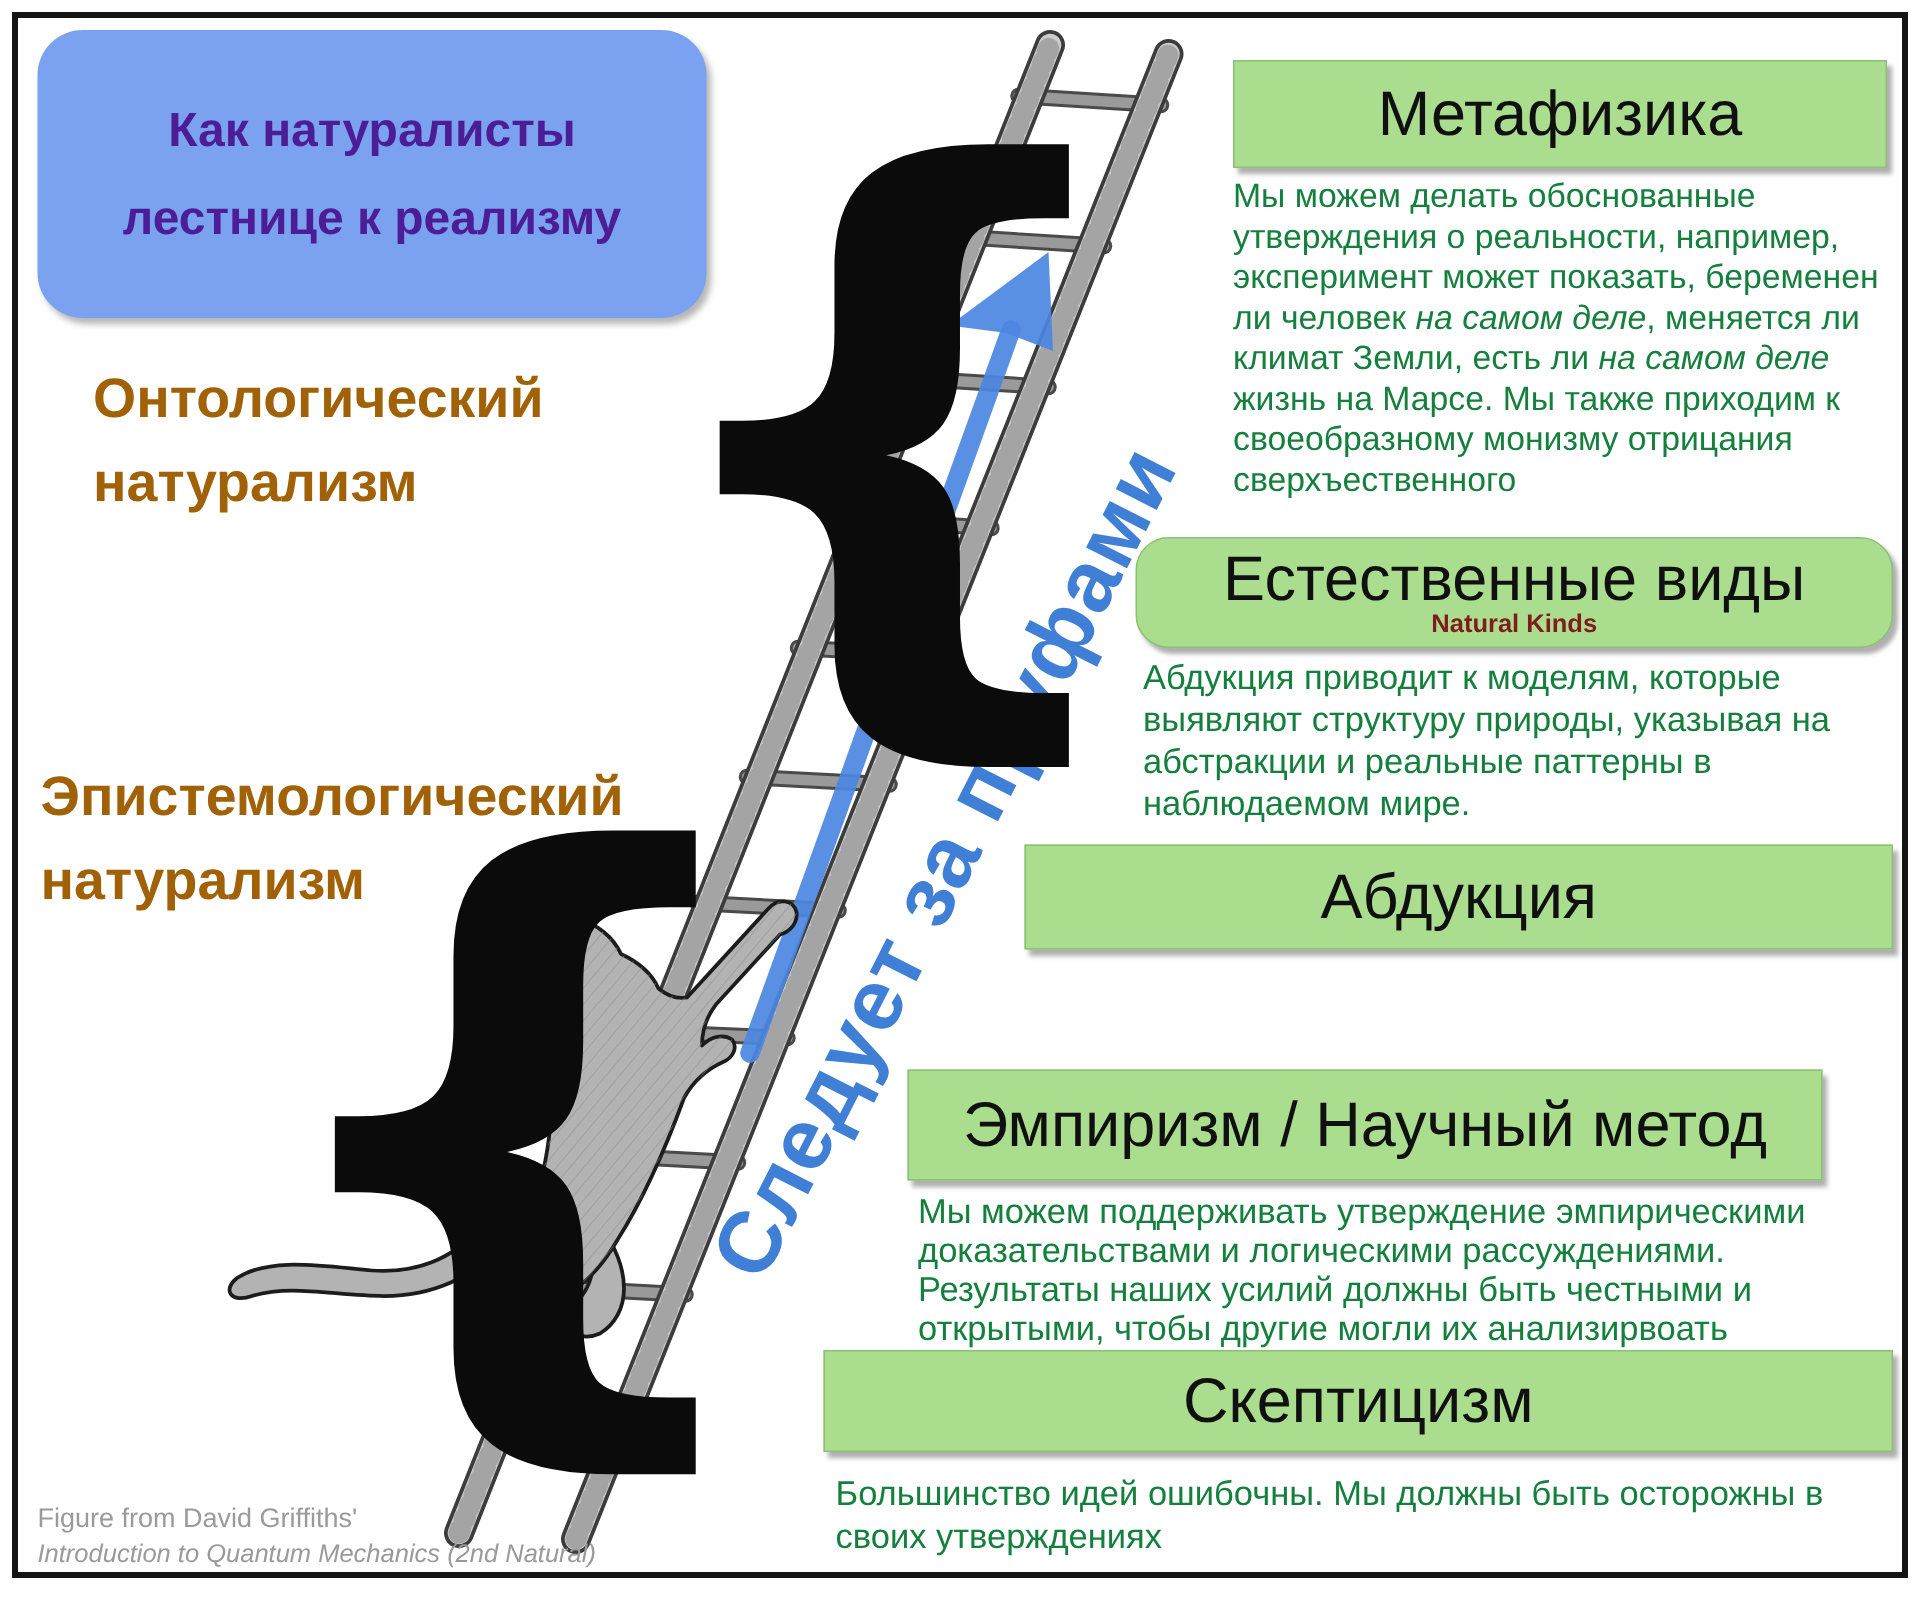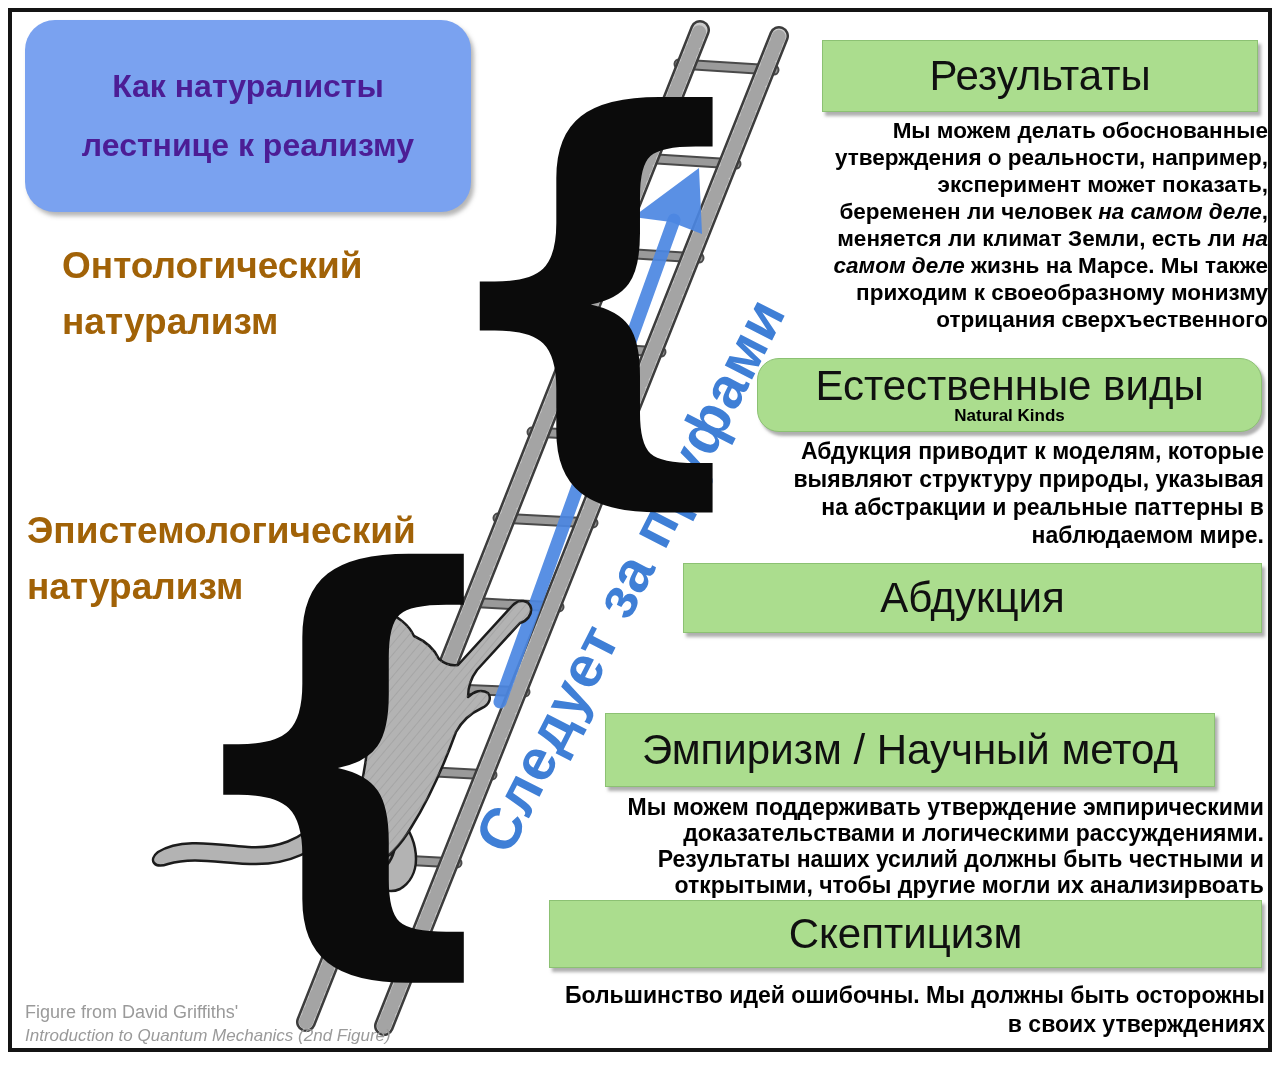--- a/index.html
+++ b/index.html
@@ -19,22 +19,22 @@
   .brace1{left:436px;top:110px;height:345px;font-size:450px;}
   .brace2{left:178px;top:568px;height:355px;font-size:465px;}
   svg.illus{position:absolute;left:0;top:0;}
   .arrow-label{position:absolute;left:330px;top:550px;width:590px;height:70px;line-height:70px;
                text-align:center;font-size:58px;font-weight:700;color:#3f7fd6;
                transform:rotate(-63deg);white-space:nowrap;letter-spacing:1px;}
   .g-head{position:absolute;background:#abdd8e;border:1px solid #8cc173;box-sizing:border-box;
           box-shadow:3px 4px 3px rgba(110,110,110,.55);
           display:flex;flex-direction:column;align-items:center;justify-content:center;}
   .g-head .h{font-size:42px;font-weight:400;line-height:1.05;color:#101010;}
-  .g-head .sub{font-size:17px;font-weight:700;color:#000000;margin-top:-2px;}
-  .g-body{position:absolute;font-weight:700;color:#000000;text-align:right;}
+  .g-head .sub{font-size:17px;font-weight:700;color:#7f1d1d;margin-top:-2px;}
+  .g-body{position:absolute;font-weight:400;color:#15803d;}
   .h0{left:822px;top:40px;width:436px;height:72px;}
   .b0{left:822px;top:117px;width:446px;font-size:22.5px;line-height:27px;}
   .h1{left:757px;top:358px;width:505px;height:74px;border-radius:22px;}
   .b1{left:762px;top:437px;width:502px;font-size:23px;line-height:28px;}
   .h2{left:683px;top:563px;width:579px;height:70px;}
   .b2{left:690px;top:643px;width:574px;font-size:23px;line-height:31px;white-space:pre-line;}
   .h3{left:605px;top:713px;width:610px;height:74px;}
   .b3{left:612px;top:794px;width:652px;font-size:23px;line-height:26px;}
   .h4{left:549px;top:900px;width:713px;height:68px;}
   .b4{left:557px;top:981px;width:708px;font-size:23px;line-height:29px;}
@@ -124,21 +124,21 @@
   </div>
   <div class="side-label lbl-epi">
     <div>Эпистемологический</div>
     <div>натурализм</div>
   </div>
 
   <div class="brace brace1">{</div>
   <div class="brace brace2">{</div>
 
   <div class="g-head h0">
-    <div class="h">Результаты</div>
+    <div class="h">Метафизика</div>
   </div>
   <div class="g-body b0"><span>Мы можем делать обоснованные утверждения о реальности, например, эксперимент может показать, беременен ли человек </span><em>на самом деле</em><span>, меняется ли климат Земли, есть ли </span><em>на самом деле</em><span> жизнь на Марсе. Мы также приходим к своеобразному монизму отрицания сверхъественного</span></div>
 
   <div class="g-head h1">
     <div class="h">Естественные виды</div>
     <div class="sub">Natural Kinds</div>
   </div>
   <div class="g-body b1">Абдукция приводит к моделям, которые выявляют структуру природы, указывая на абстракции и реальные паттерны в наблюдаемом мире.</div>
 
   <div class="g-head h2">
@@ -150,17 +150,17 @@
   </div>
   <div class="g-body b3">Мы можем поддерживать утверждение эмпирическими доказательствами и логическими рассуждениями. Результаты наших усилий должны быть честными и открытыми, чтобы другие могли их анализирвоать</div>
 
   <div class="g-head h4">
     <div class="h">Скептицизм</div>
   </div>
   <div class="g-body b4">Большинство идей ошибочны. Мы должны быть осторожны в своих утверждениях</div>
 
   <div class="caption">
     <div class="c1">Figure from David Griffiths'</div>
-    <div class="c2">Introduction to Quantum Mechanics (2nd Figure)</div>
+    <div class="c2">Introduction to Quantum Mechanics (2nd Natural)</div>
   </div>
 
   <div class="frame"></div>
 </div>
 
 </body></html>

